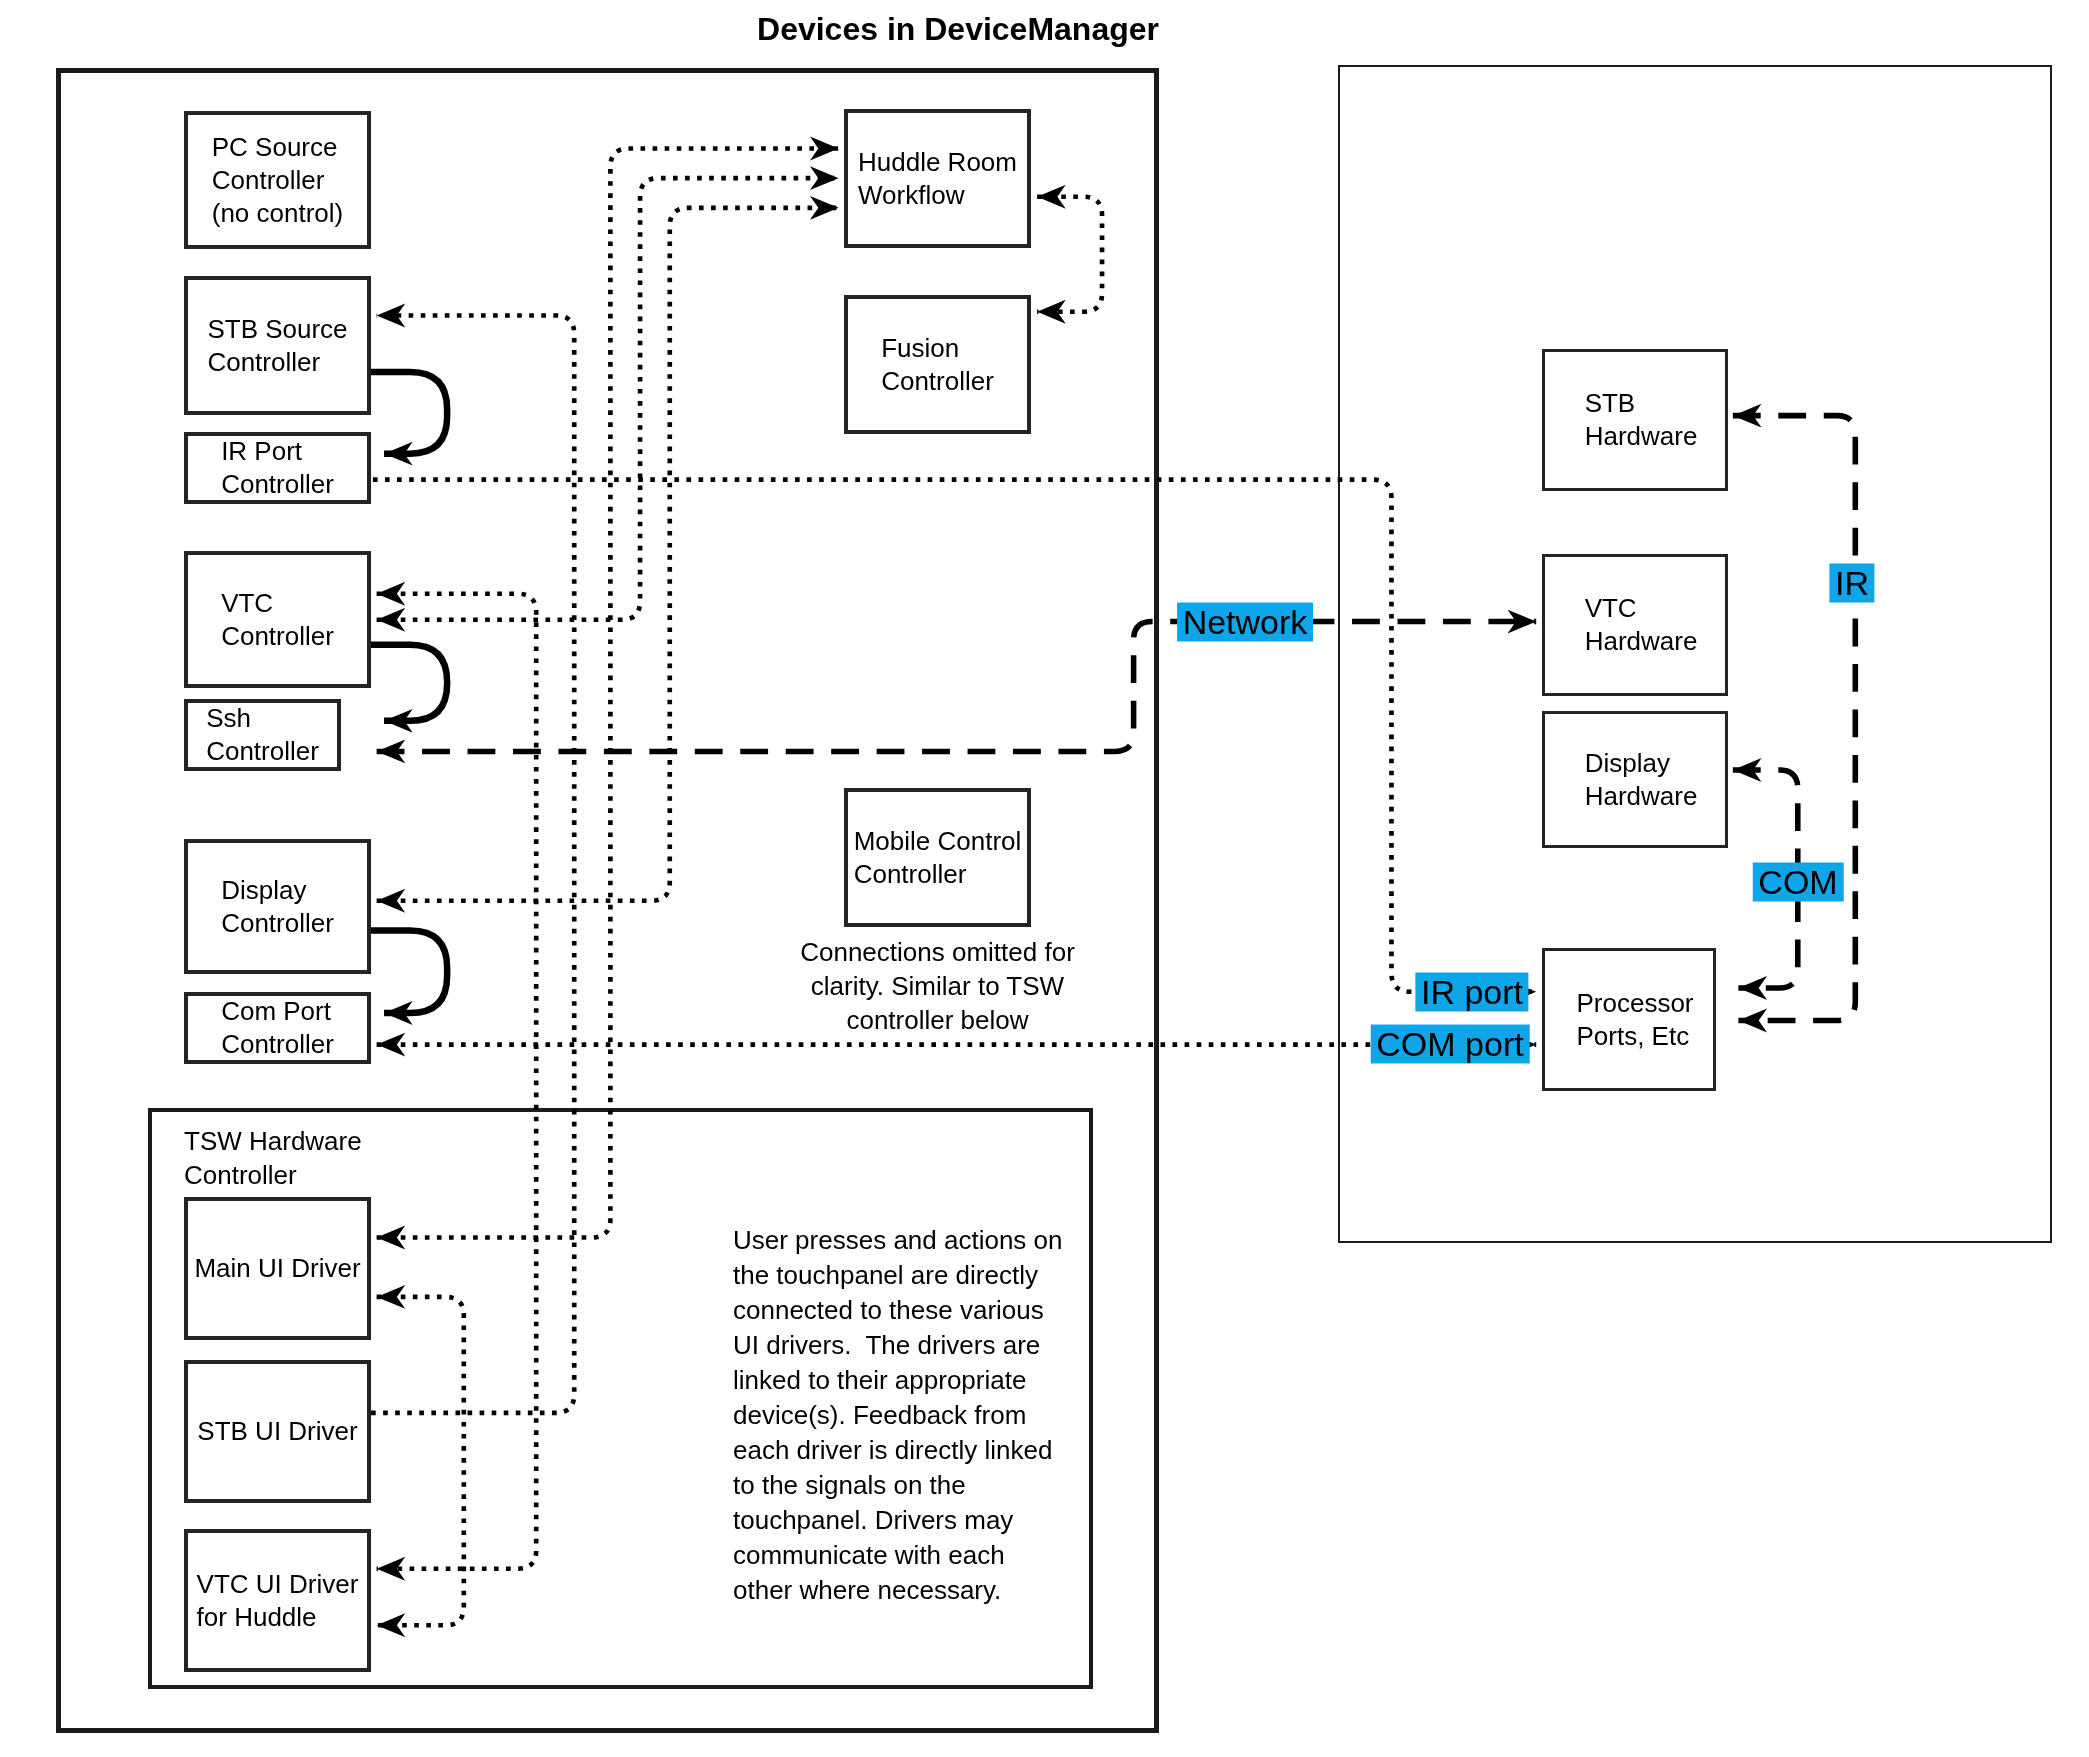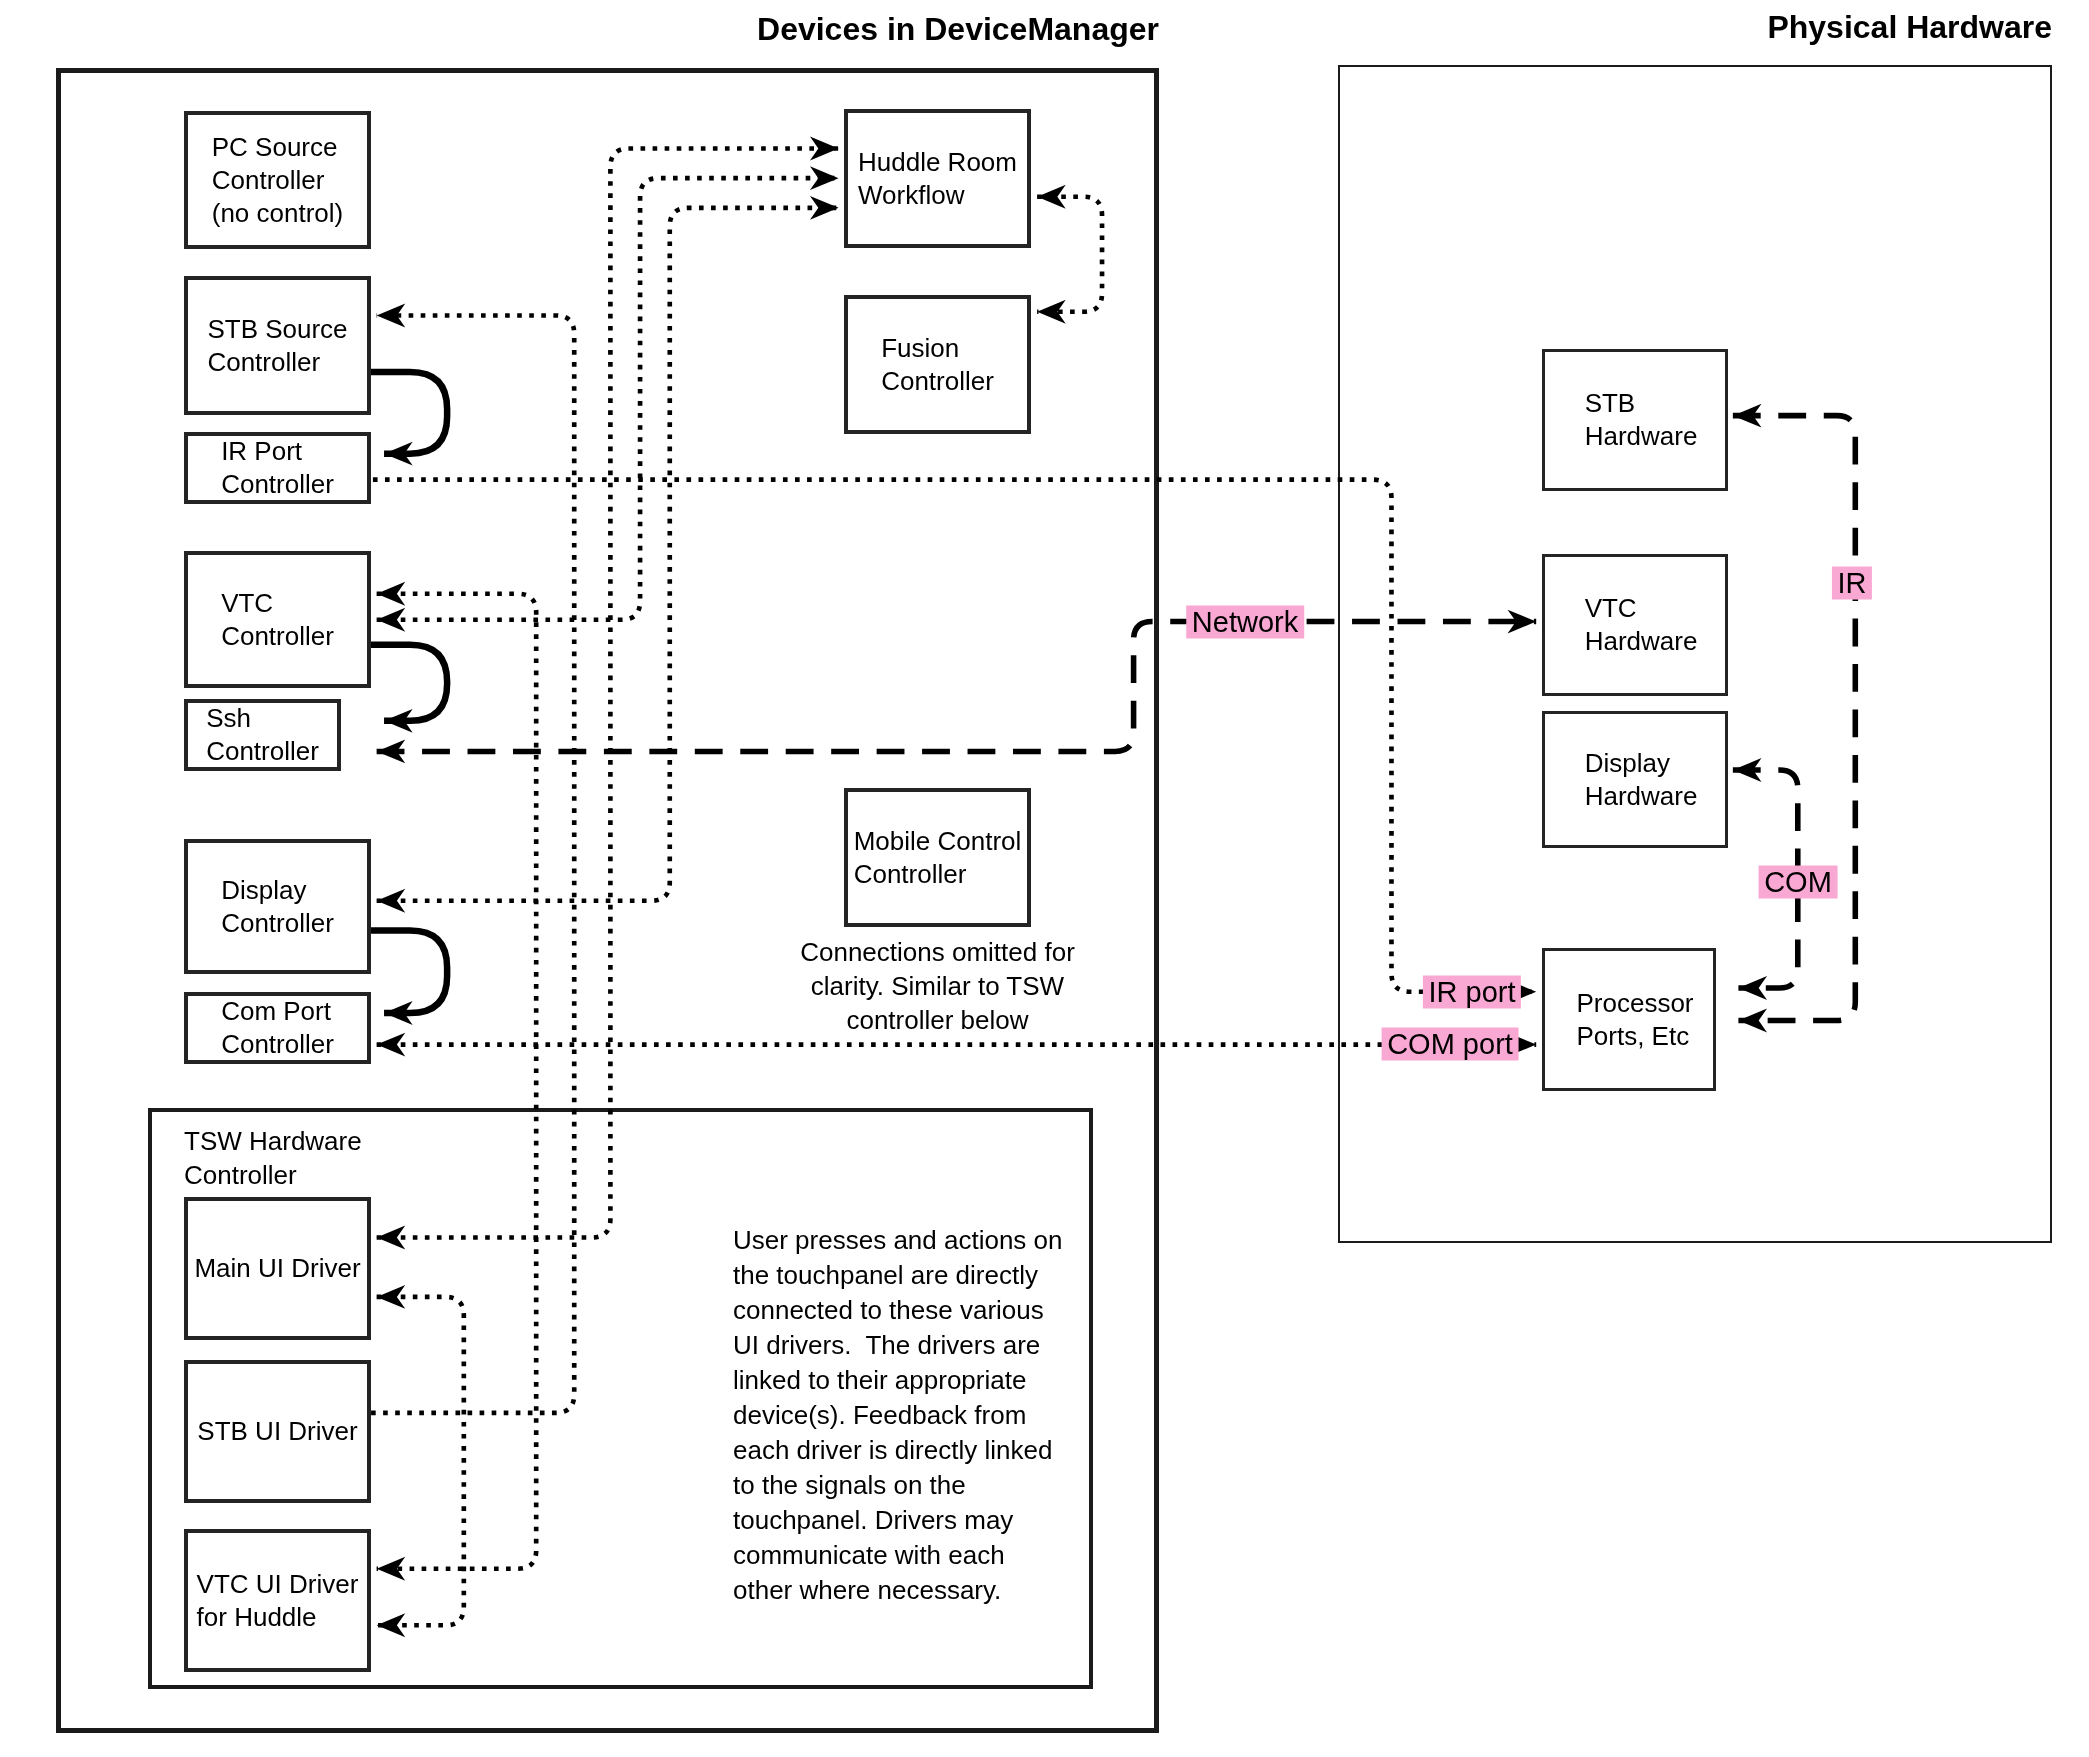--- a/index.html
+++ b/index.html
@@ -54,23 +54,23 @@
     position:absolute;
     font-size:26px;
     line-height:34px;
     text-align:center;
     white-space:pre-line;
     z-index:3;
   }
   .edge-label{
     position:absolute;
     transform:translate(-50%,-50%);
-    background:#f9a8d4;
+    background:#0ea5e9;
     padding:0 5.6px;
-    font-size:29px;
+    font-size:34px;
     white-space:nowrap;
     z-index:4;
   }
   svg#wires{position:absolute;left:0;top:0;z-index:2;}
   path.dot{fill:none;stroke:#000;stroke-width:5;stroke-dasharray:5 8;}
   path.dash{fill:none;stroke:#000;stroke-width:6;stroke-dasharray:30 19;}
   path.solid{fill:none;stroke:#000;stroke-width:7;}
 </style>
 </head>
 <body>
@@ -116,21 +116,20 @@
     <path class="dash" d="M 1868 830 H 1918 Q 1938 830 1938 850 V 1045 Q 1938 1065 1918 1065 H 1874" marker-start="url(#arrS)" marker-end="url(#arr)"></path>
 
     <path class="solid" d="M 399 401 H 442 Q 482 401 482 441 V 449 Q 482 489 442 489 H 414" marker-end="url(#arr)"></path>
 
     <path class="solid" d="M 399 695 H 442 Q 482 695 482 735 V 737 Q 482 777 442 777 H 414" marker-end="url(#arr)"></path>
 
     <path class="solid" d="M 399 1003 H 442 Q 482 1003 482 1043 V 1052 Q 482 1092 442 1092 H 414" marker-end="url(#arr)"></path>
   </svg>
 
   <div class="title" style="left:56px;top:11px;width:1103px">Devices in DeviceManager</div>
-  <div class="title" style="left:1338px;top:9.3px;width:714px">Physical Hardware</div>
 
   <div class="box" style="left:184px;top:111px;width:187px;height:138px">PC Source
 Controller
 (no control)</div>
   <div class="box" style="left:184px;top:276px;width:187px;height:139px">STB Source
 Controller</div>
   <div class="box" style="left:184px;top:432px;width:187px;height:72px">IR Port
 Controller</div>
   <div class="box" style="left:184px;top:551px;width:187px;height:137px">VTC
 Controller</div>

